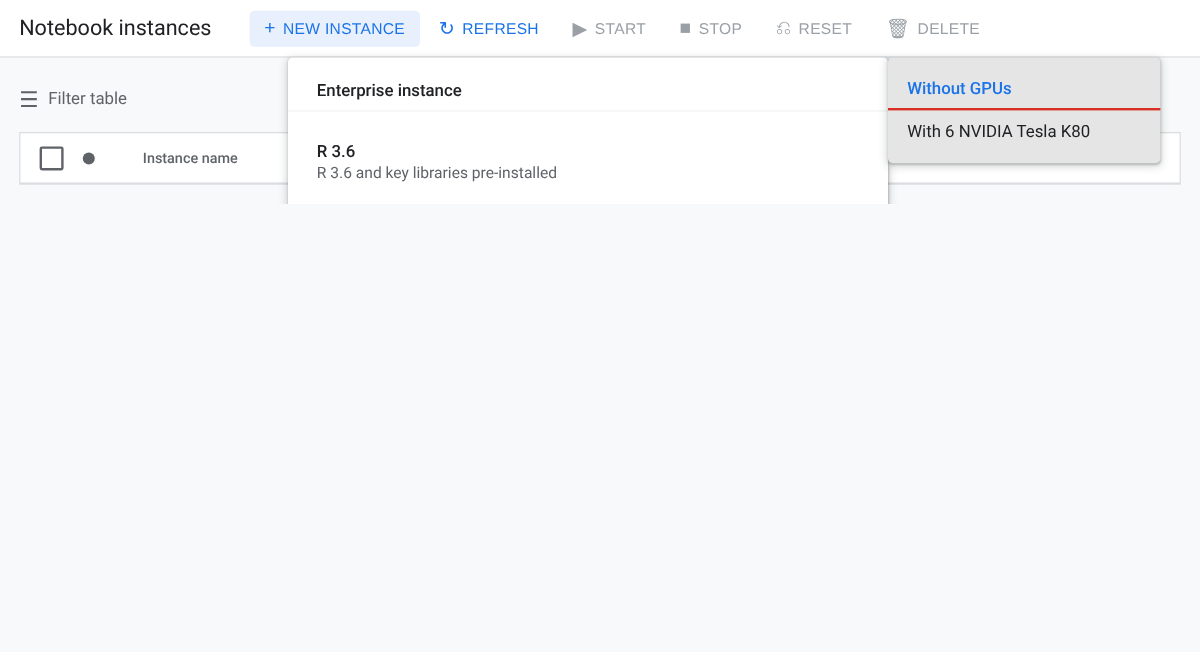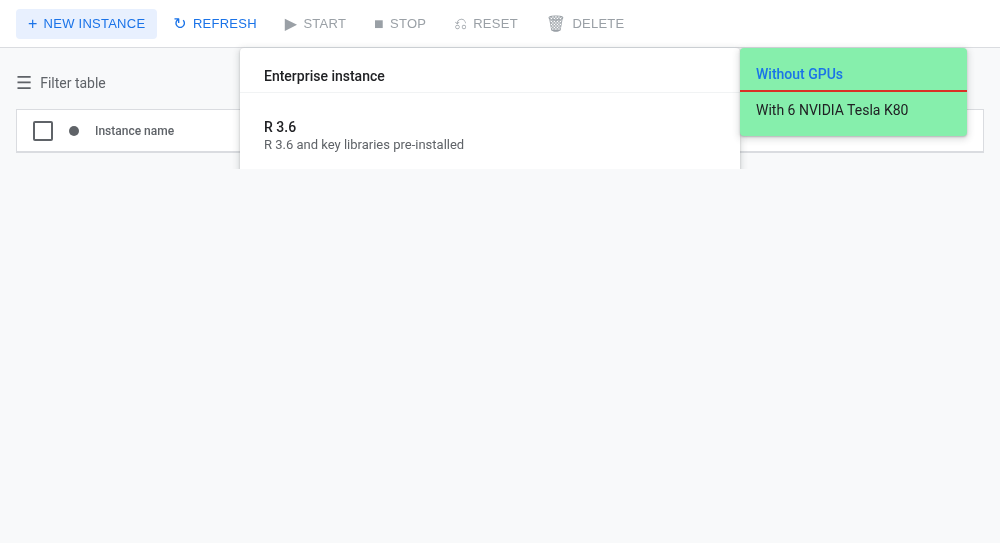--- a/index.html
+++ b/index.html
@@ -113,20 +113,21 @@
       margin-right: 16px;
       flex-shrink: 0;
     }
 
     .table-col-name {
       font-size: 12px;
       font-weight: 500;
       color: #5f6368;
       text-transform: none;
       letter-spacing: 0;
+      margin-left: 24px;
     }
 
     .dropdown-menu {
       position: absolute;
       top: 48px;
       left: 240px;
       background: #fff;
       border-radius: 4px;
       box-shadow: 0 2px 6px 2px rgba(60,64,67,0.15), 0 1px 2px 0 rgba(60,64,67,0.3);
       width: 500px;
@@ -186,21 +187,21 @@
       color: #5f6368;
       font-size: 16px;
       margin-left: 8px;
     }
 
     
     .submenu {
       position: absolute;
       top: 0;
       left: 100%;
-      background: #86efac;
+      background: #e5e5e5;
       border-radius: 4px;
       box-shadow: 0 2px 6px 2px rgba(60,64,67,0.15), 0 1px 2px 0 rgba(60,64,67,0.3);
       width: 227px;
       z-index: 300;
       padding: 8px 0;
     }
 
     .submenu-item {
       padding: 10px 16px;
       font-size: 14px;
@@ -218,20 +219,21 @@
     
     .header-wrapper {
       position: relative;
     }
   </style>
 </head>
 <body>
 
 <div class="header-wrapper">
   <div class="header">
+    <span class="page-title">Notebook instances</span>
     <div class="toolbar">
       <button class="toolbar-btn active">
         <span class="btn-icon">+</span>
         <span>NEW INSTANCE</span>
       </button>
       <button class="toolbar-btn">
         <span class="btn-icon">↻</span>
         <span>REFRESH</span>
       </button>
       <button class="toolbar-btn disabled">

